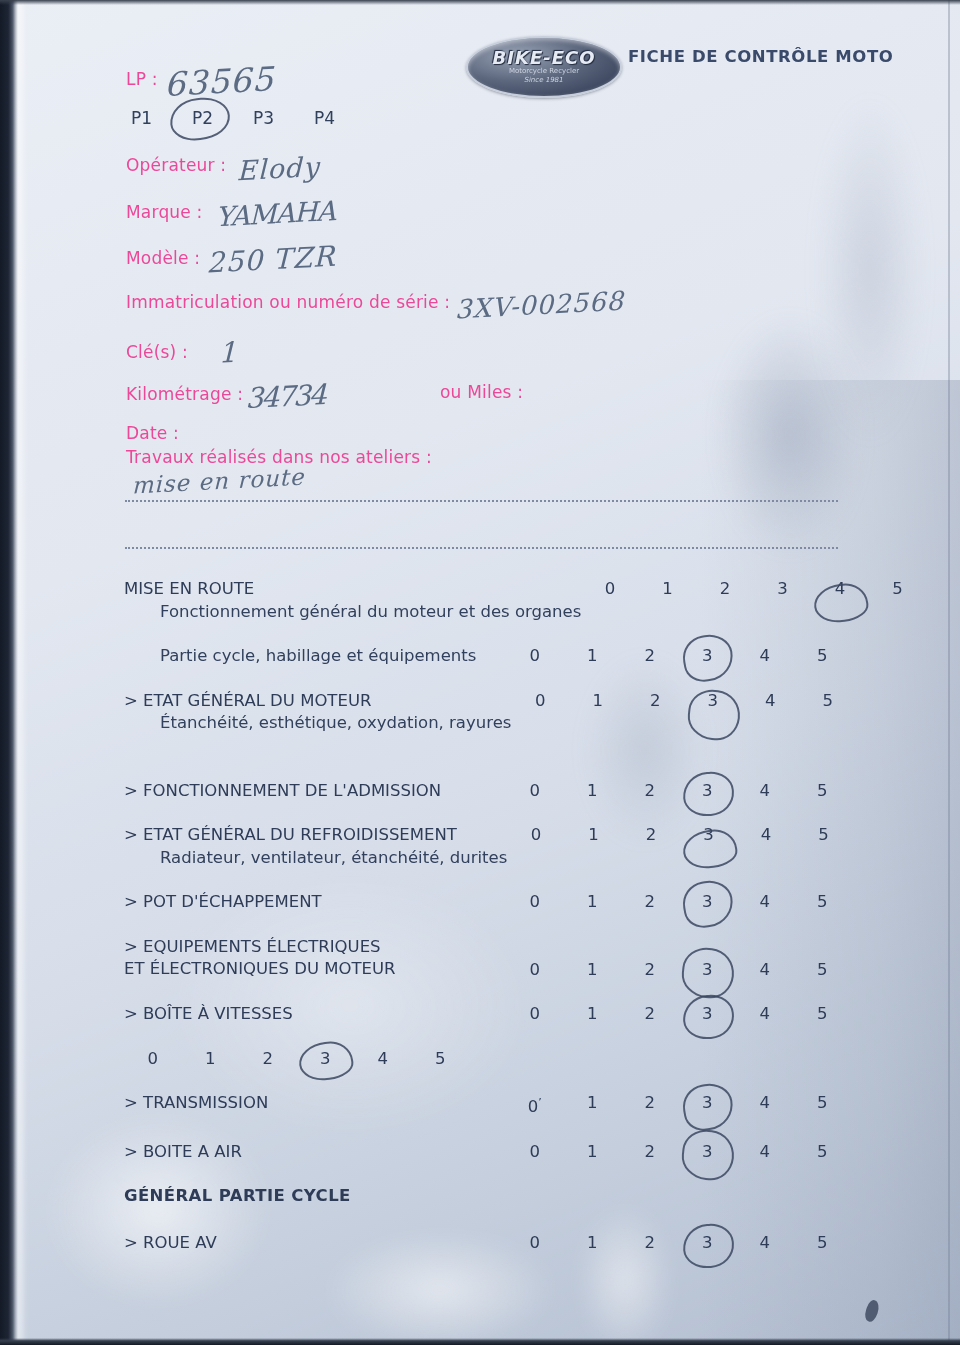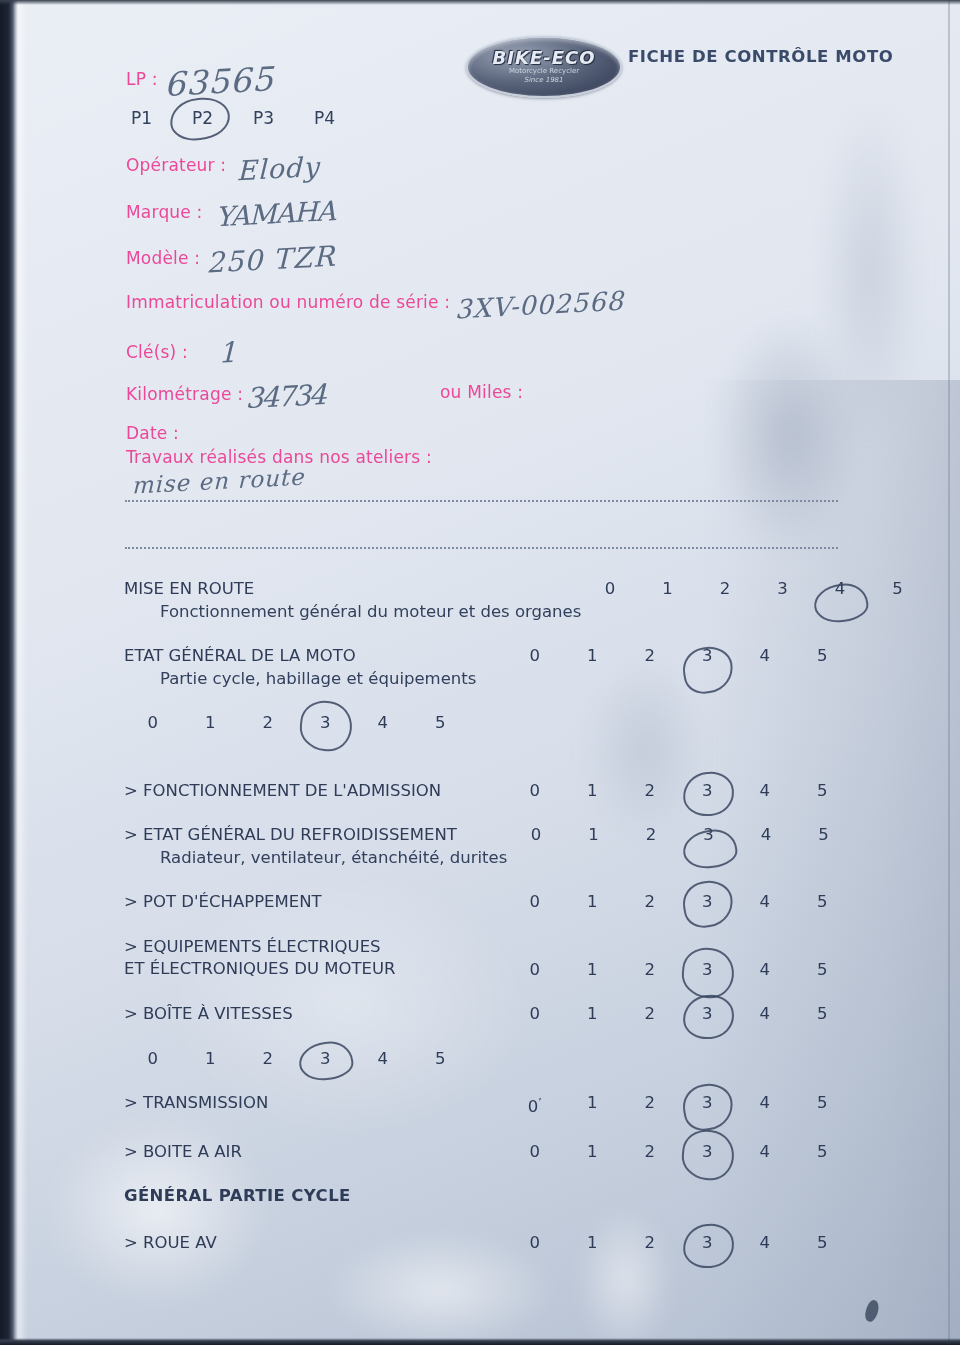--- a/index.html
+++ b/index.html
@@ -163,33 +163,36 @@
         <div class="cell"><span>0</span></div>
         <div class="cell"><span>1</span></div>
         <div class="cell"><span>2</span></div>
         <div class="cell"><span>3</span></div>
         <div class="cell"><span>4</span><i class="hand-circle v1"></i></div>
         <div class="cell"><span>5</span></div>
       </div>
     </div>
     <div class="row">
       <div class="row-label">
-        <div>ETAT GÉNÉRAL DE LA MOTO</div>
         <div class="row-sub">Partie cycle, habillage et équipements</div>
       </div>
       <div class="cells">
         <div class="cell"><span>0</span></div>
         <div class="cell"><span>1</span></div>
         <div class="cell"><span>2</span></div>
         <div class="cell"><span>3</span><i class="hand-circle v2"></i></div>
         <div class="cell"><span>4</span></div>
         <div class="cell"><span>5</span></div>
       </div>
     </div>
     <div class="row gap-after">
+      <div class="row-label">
+        <div>&gt; ETAT GÉNÉRAL DU MOTEUR</div>
+        <div class="row-sub">Étanchéité, esthétique, oxydation, rayures</div>
+      </div>
       <div class="cells">
         <div class="cell"><span>0</span></div>
         <div class="cell"><span>1</span></div>
         <div class="cell"><span>2</span></div>
         <div class="cell"><span>3</span><i class="hand-circle v3"></i></div>
         <div class="cell"><span>4</span></div>
         <div class="cell"><span>5</span></div>
       </div>
     </div>
     <div class="row">

